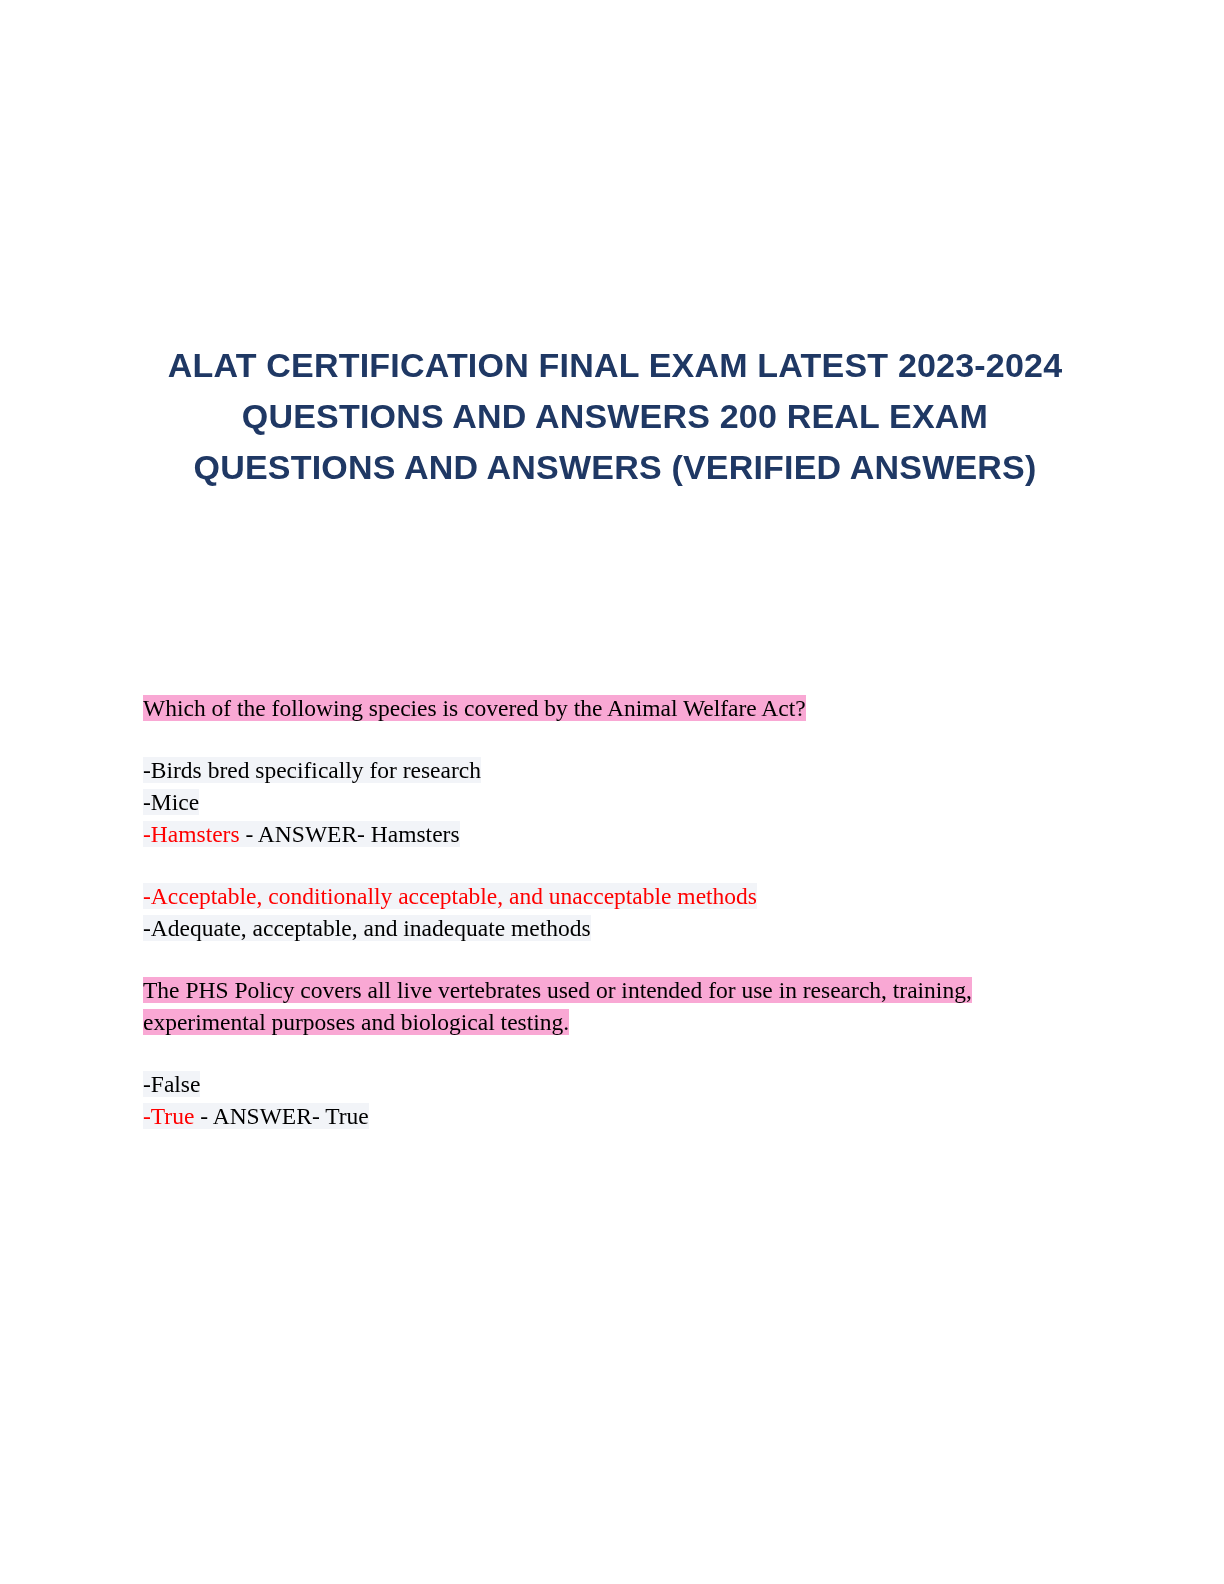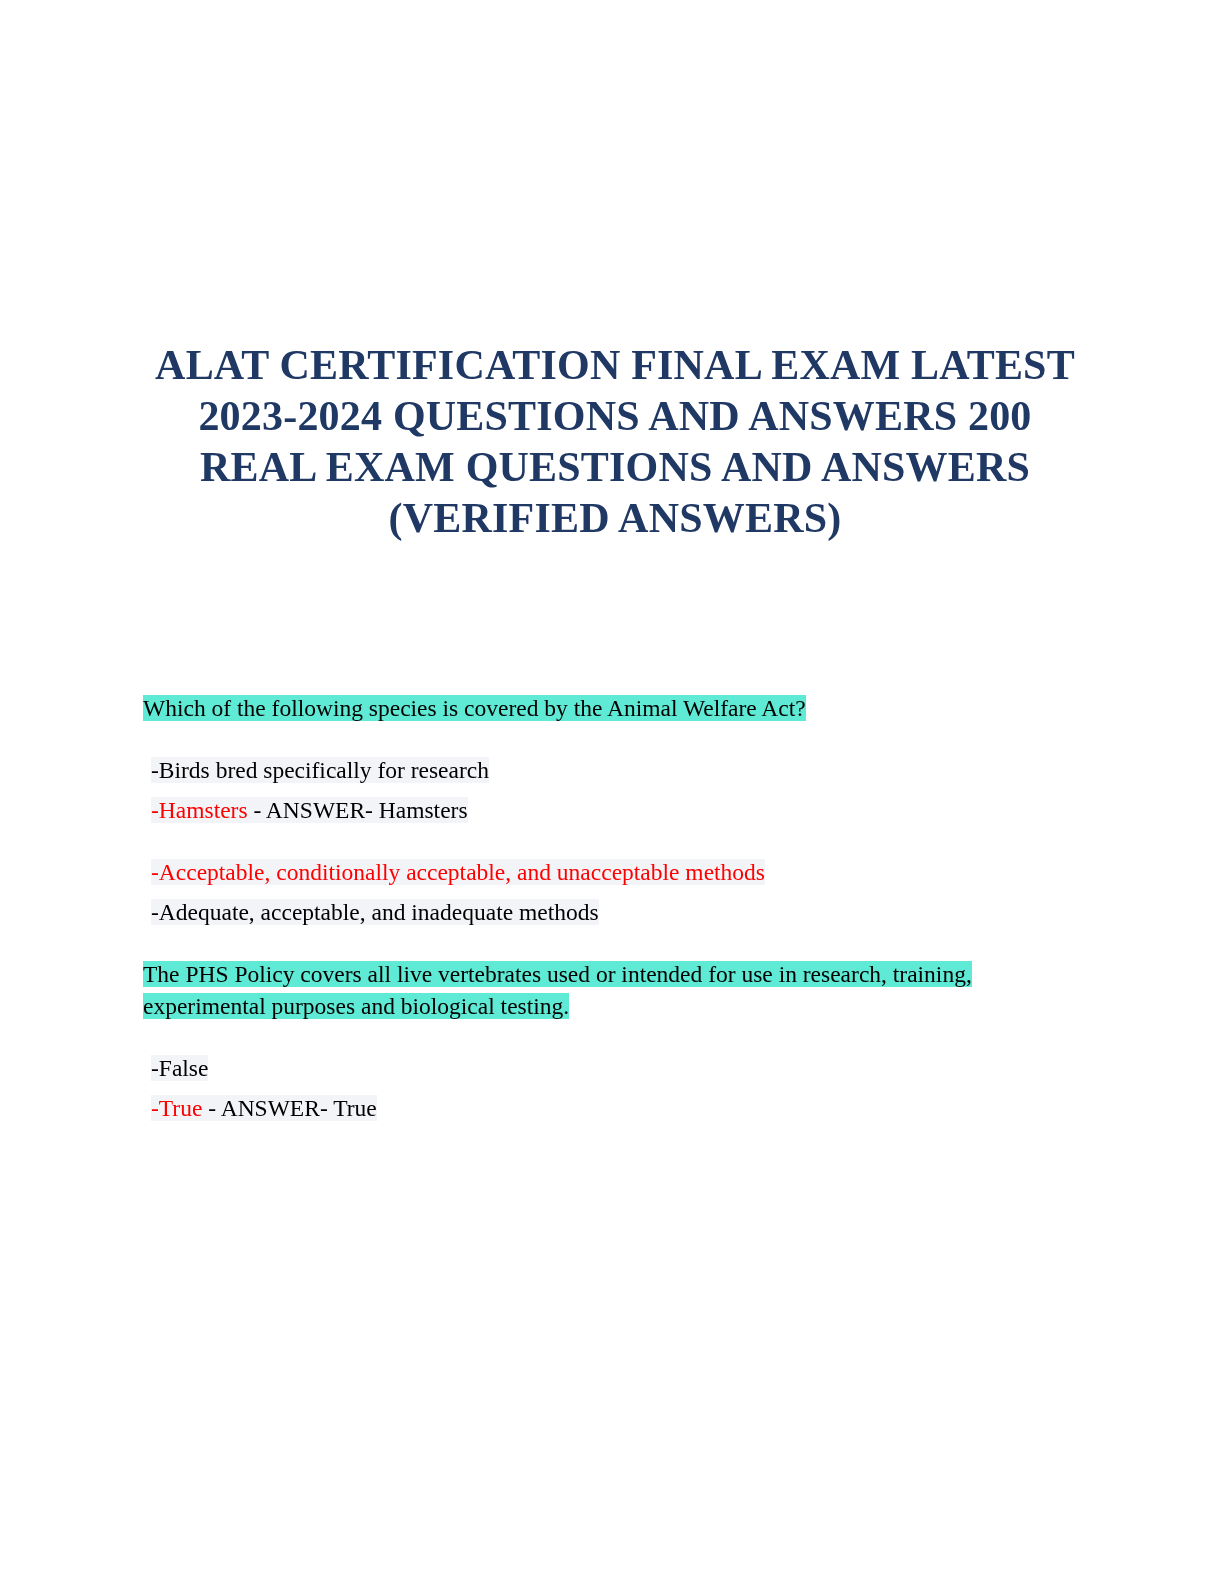--- a/index.html
+++ b/index.html
@@ -21,23 +21,23 @@
     height: 1584px;
     background: #ffffff;
     box-sizing: border-box;
   }
   .doc-title {
     position: absolute;
     top: 340px;
     left: 150px;
     width: 930px;
     text-align: center;
-    font-family: Liberation Serif, serif;
+    font-family: Liberation Sans, sans-serif;
     font-weight: bold;
-    font-size: 42px;
+    font-size: 34px;
     line-height: 51px;
     color: #1F3864;
     letter-spacing: 0.2px;
   }
   .body-block {
     position: absolute;
     top: 692px;
     left: 143px;
     width: 920px;
     font-size: 23.5px;
@@ -46,24 +46,24 @@
   .qa-group {
     margin-bottom: 30px;
   }
   .qa-group:last-child {
     margin-bottom: 0;
   }
   .question {
     margin: 0 0 30px 0;
   }
   .question span.hl {
-    background: #5eead4;
+    background: #f9a8d4;
   }
   .opt {
-    margin: 8px;
+    margin: 0;
     white-space: pre-wrap;
   }
   .opt .hl {
     background: #f2f4f8;
   }
   .opt.red {
     color: #FF0000;
   }
   .opt .redtext {
     color: #FF0000;
@@ -75,20 +75,21 @@
 
 <div class="page">
 
   <div class="doc-title">ALAT CERTIFICATION FINAL EXAM LATEST 2023-2024 QUESTIONS AND ANSWERS 200 REAL EXAM QUESTIONS AND ANSWERS (VERIFIED ANSWERS)</div>
 
   <div class="body-block">
 
     <div class="qa-group">
       <p class="question"><span class="hl">Which of the following species is covered by the Animal Welfare Act?</span></p>
       <p class="opt"><span class="hl">-Birds bred specifically for research</span></p>
+      <p class="opt"><span class="hl">-Mice</span></p>
       <p class="opt"><span class="hl redtext">-Hamsters</span><span class="hl"> - ANSWER- Hamsters</span></p>
     </div>
 
     <div class="qa-group">
       <p class="opt red"><span class="hl">-Acceptable, conditionally acceptable, and unacceptable methods</span></p>
       <p class="opt"><span class="hl">-Adequate, acceptable, and inadequate methods</span></p>
     </div>
 
     <div class="qa-group">
       <p class="question"><span class="hl">The PHS Policy covers all live vertebrates used or intended for use in research, training, experimental purposes and biological testing.</span></p>

